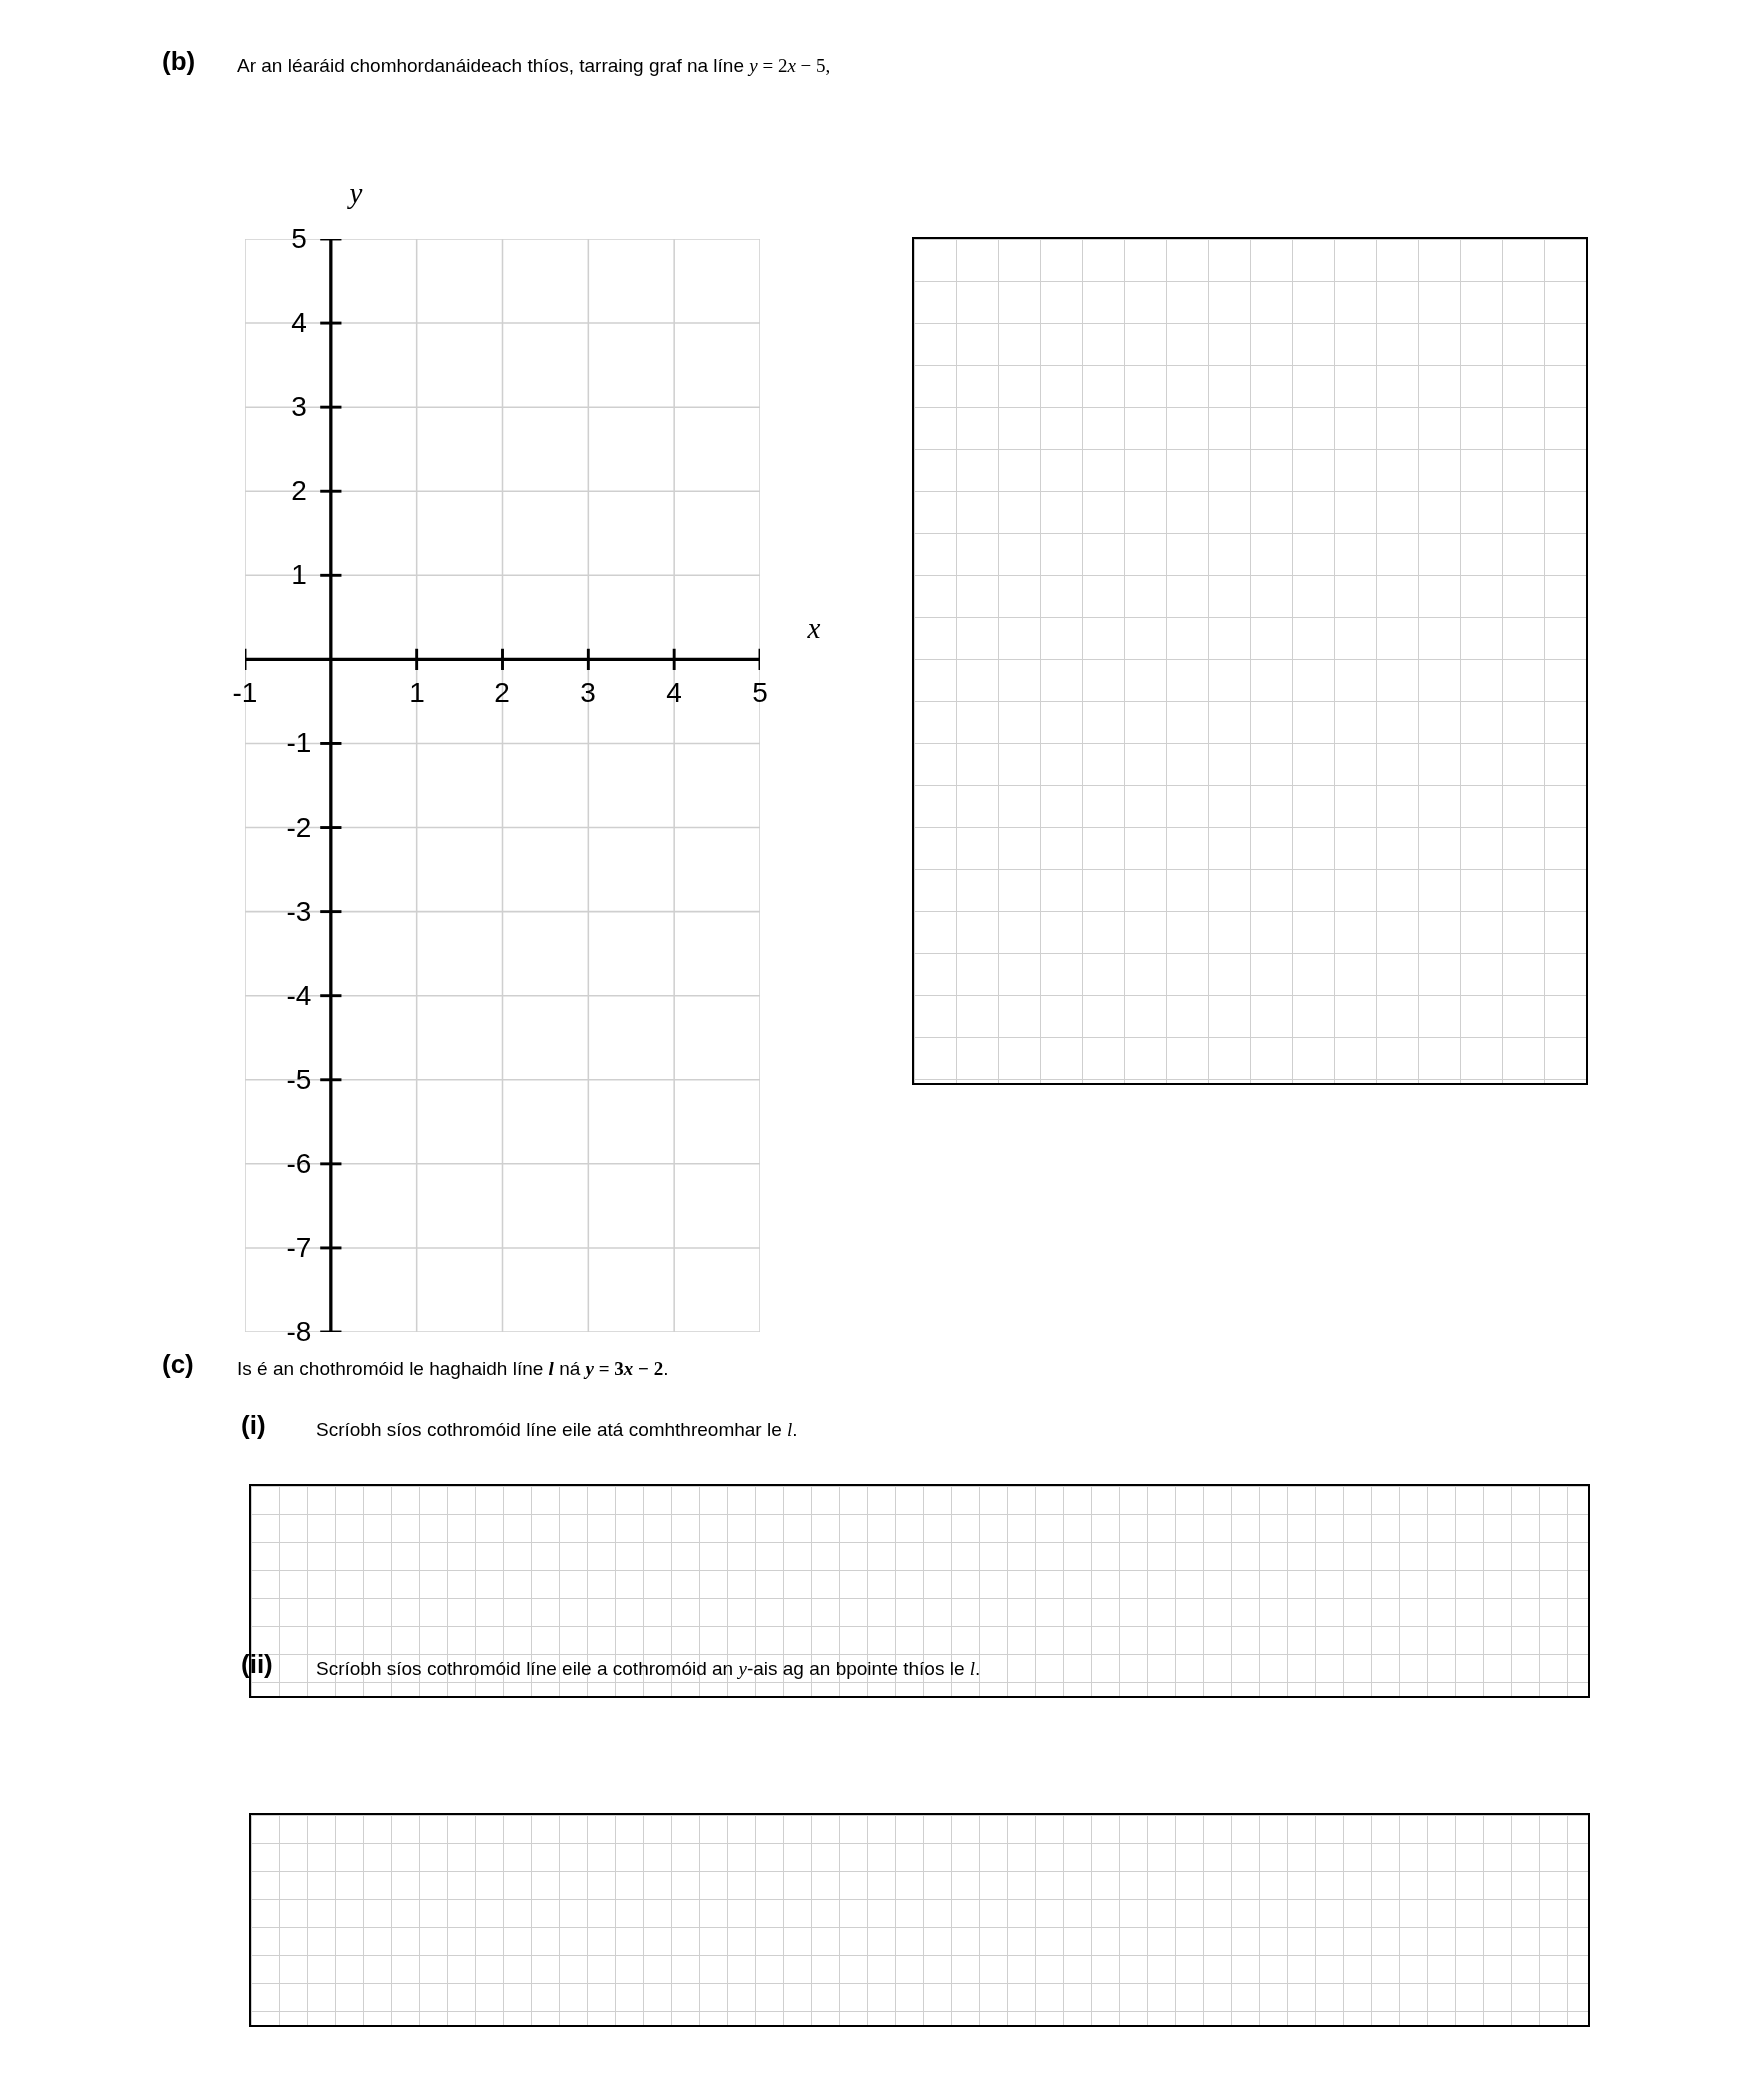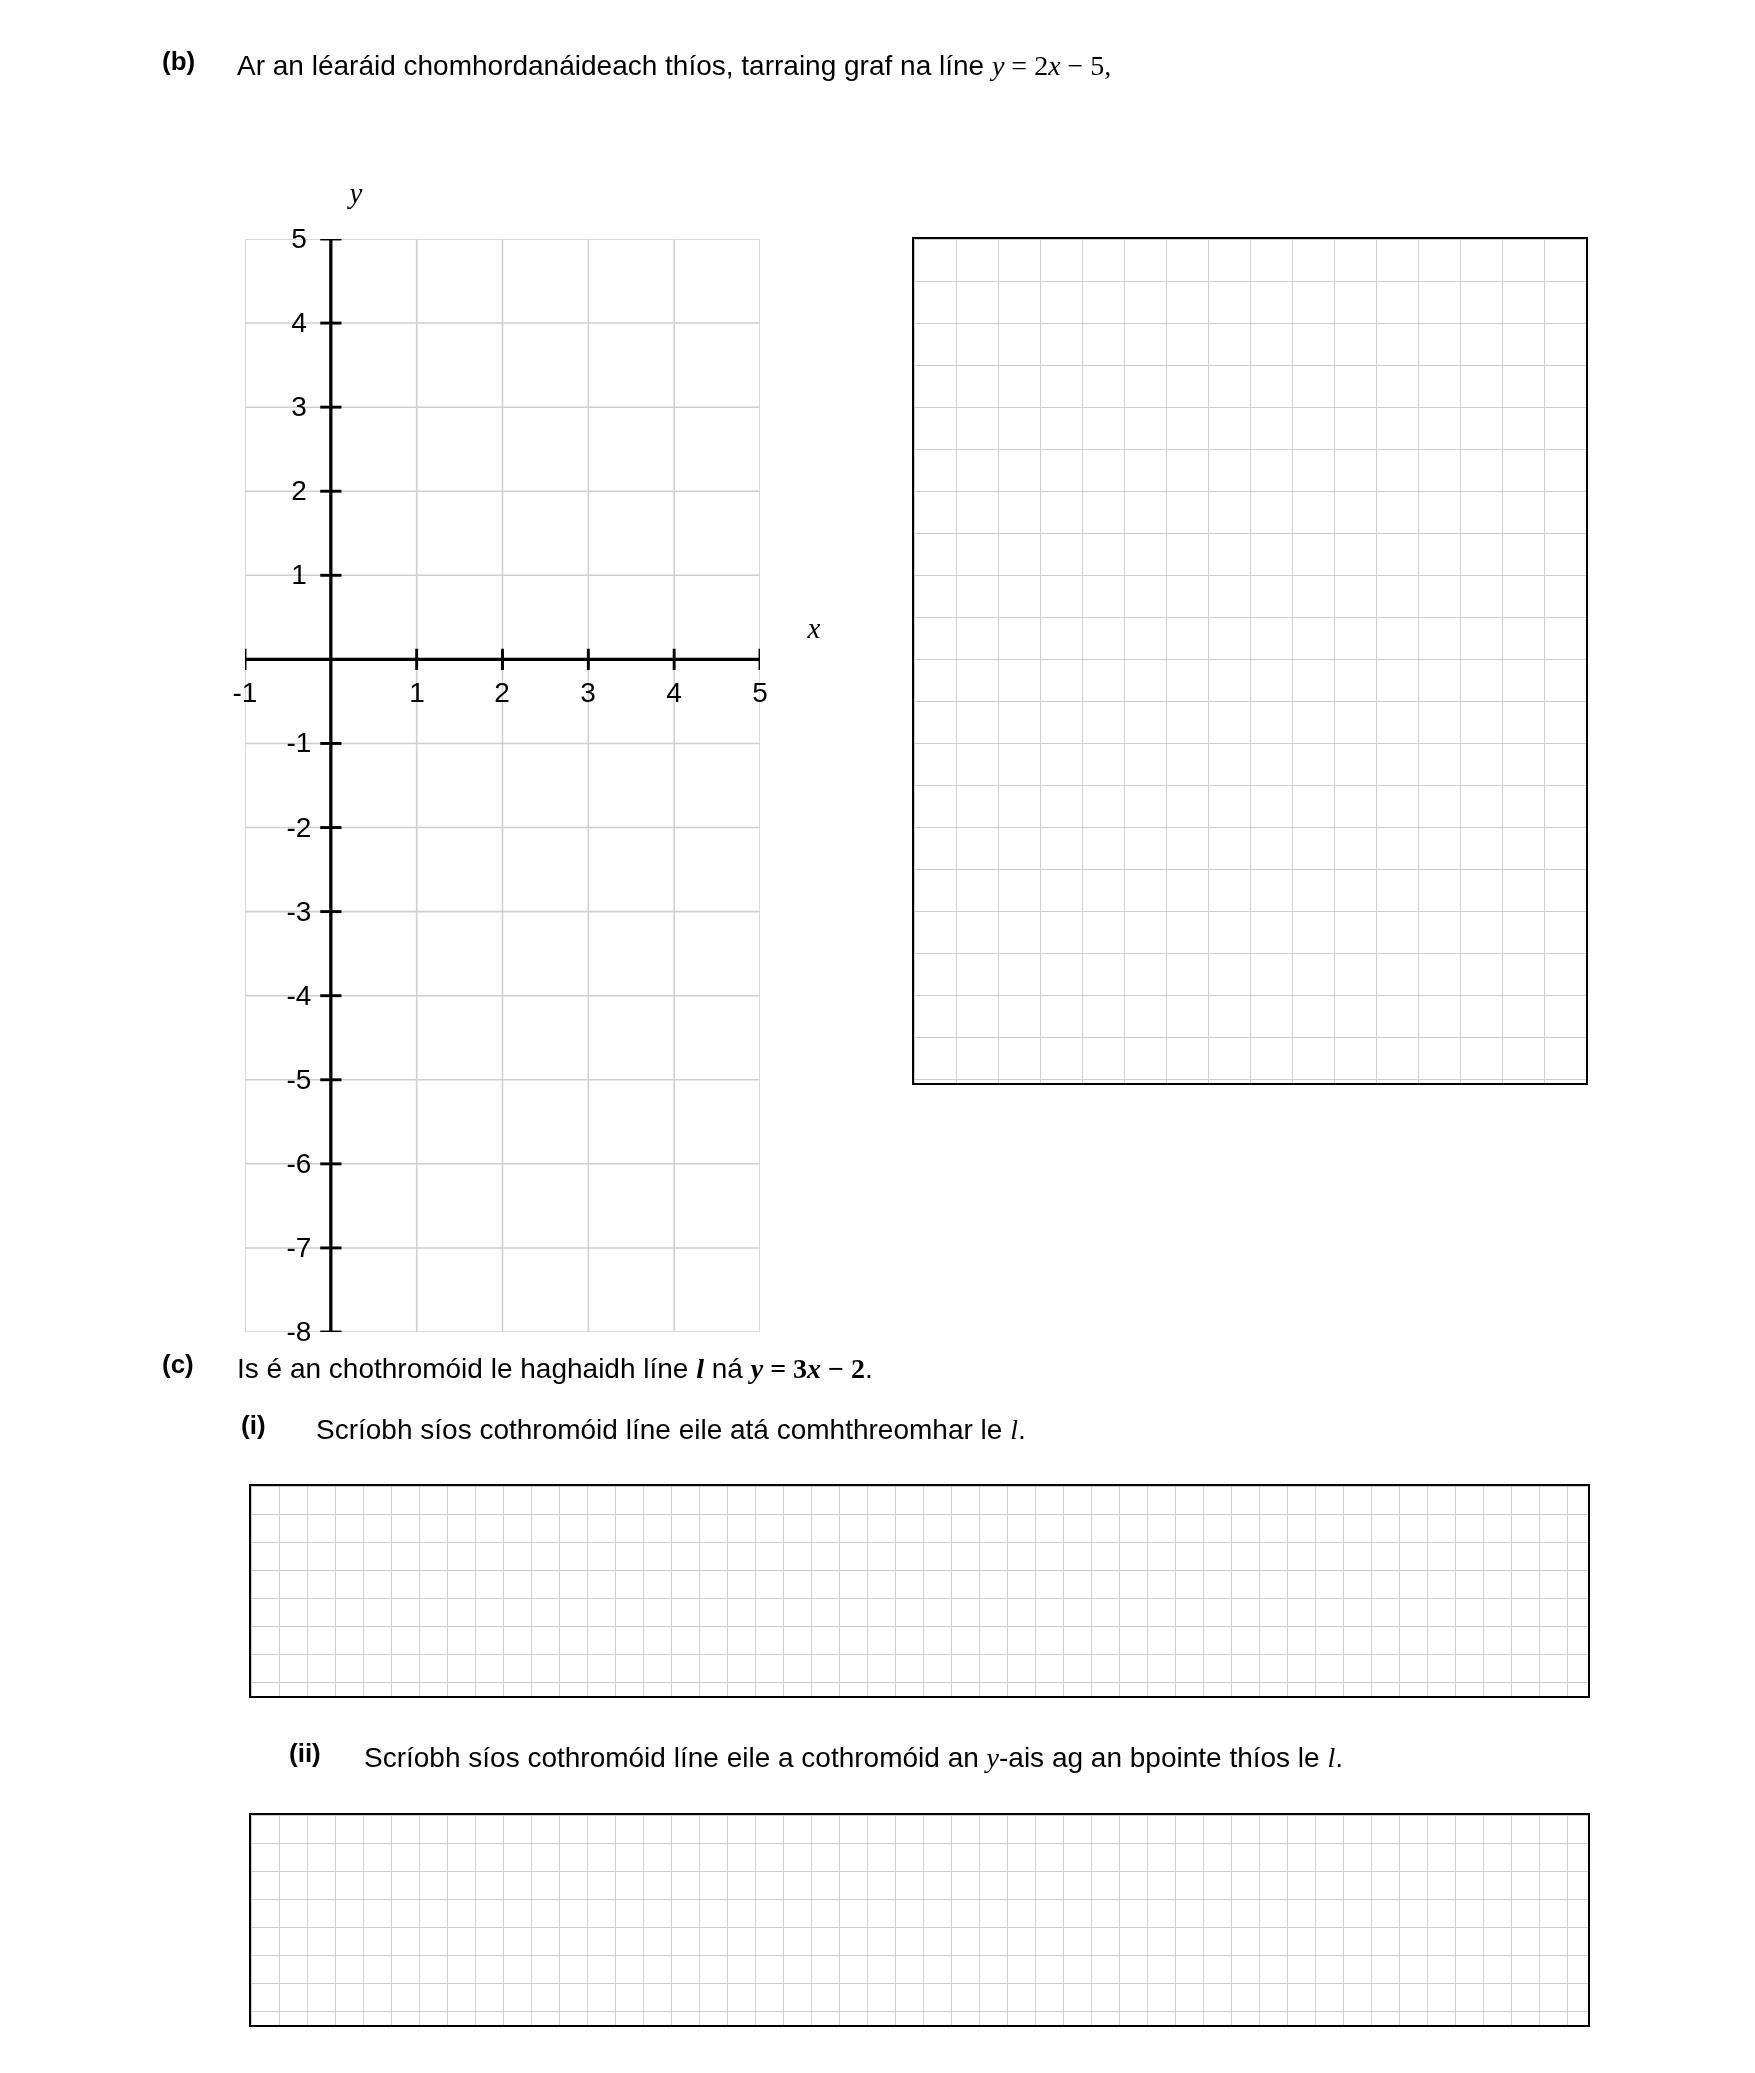--- a/index.html
+++ b/index.html
@@ -20,21 +20,21 @@
     position: absolute;
     display: flex;
   }
   .q-label {
     font-weight: bold;
     font-size: 26px;
     width: 75px;
     flex: 0 0 75px;
   }
   .q-text {
-    font-size: 28px;
+    font-size: 19px;
     line-height: 40px;
   }
   .mi { font-style: italic; font-family: "Liberation Serif", serif; }
   .mn { font-family: "Liberation Serif", serif; }
   .mb { font-weight: bold; font-family: "Liberation Serif", serif; }
   .mbi { font-weight: bold; font-style: italic; font-family: "Liberation Serif", serif; }
   .bb { font-weight: normal; }
 
   
   #coord-diagram {
@@ -186,21 +186,21 @@
 
 <div class="q-row" id="part-ci-row" style="left:241px; top:1410px;">
   <div class="q-label">(i)</div>
   <div class="q-text">
     <span>Scríobh síos cothromóid líne </span><span class="bb">eile</span><span> atá comhthreomhar le </span><span class="mi">l</span><span>.</span>
   </div>
 </div>
 
 <div class="answer-box" id="answer-box-ci"></div>
 
-<div class="q-row" id="part-cii-row" style="left:241px; top:1738px;margin-left:48px;">
+<div class="q-row" id="part-cii-row" style="left:241px; top:1649px;">
   <div class="q-label">(ii)</div>
   <div class="q-text">
     <span>Scríobh síos cothromóid líne </span><span class="bb">eile</span><span> a cothromóid an </span><span class="mi">y</span><span>-ais ag an bpointe thíos le </span><span class="mi">l</span><span>.</span>
   </div>
 </div>
 
 <div class="answer-box" id="answer-box-cii"></div>
 
 
 </body></html>

